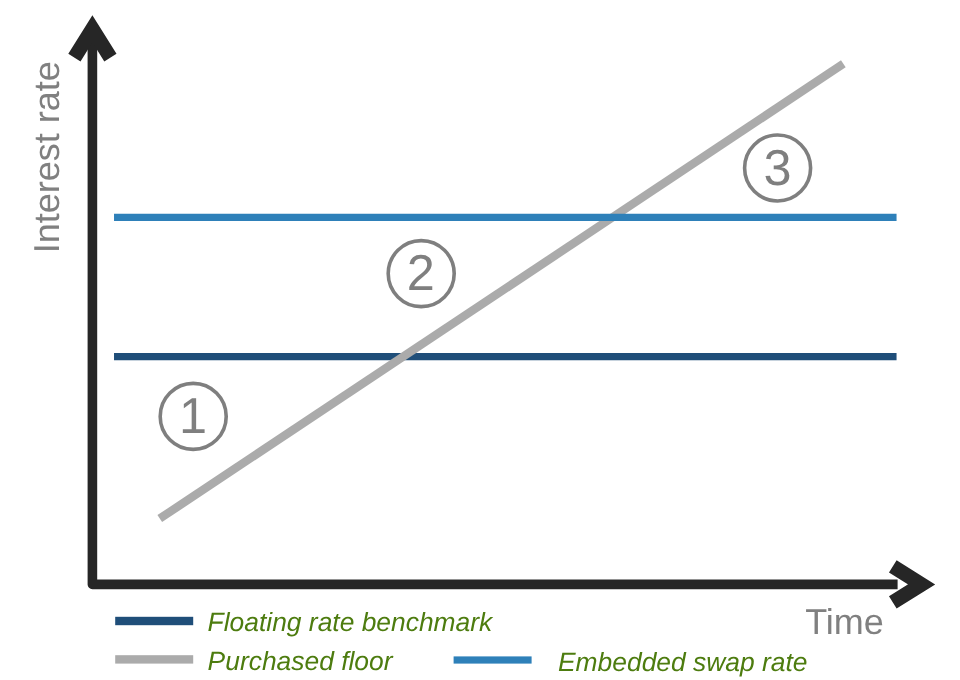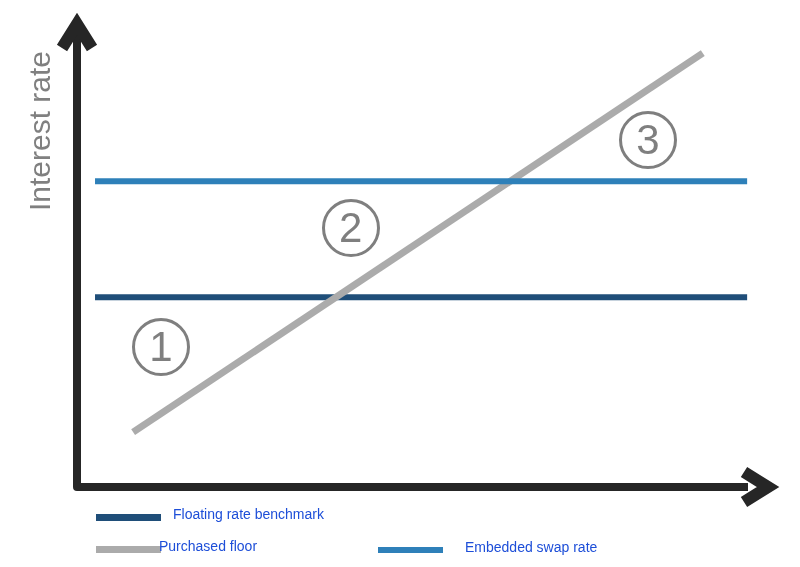--- a/index.html
+++ b/index.html
@@ -12,50 +12,51 @@
   .y-label{left:40px;top:131px;transform:translate(-50%,-50%) rotate(-90deg);font-size:30px;}
   .x-label{left:671px;top:502px;font-size:30px;}
   .circle-badge{
     position:absolute;width:58px;height:58px;box-sizing:border-box;
     border:3px solid #7f7f7f;border-radius:50%;
     display:flex;align-items:center;justify-content:center;
     color:#7f7f7f;font-size:42px;line-height:1;
     transform:translate(-50%,-50%);
   }
   .legend-swatch{position:absolute;width:65px;height:7px;}
-  .legend-label{position:absolute;color:#1d4ed8;font-size:14px;white-space:nowrap;}
+  .legend-label{position:absolute;color:#4d7c0f;font-size:22px;white-space:nowrap;font-style:italic;}
 </style>
 </head>
 <body>
 
 <div class="stage">
 
   <svg class="chart-svg" width="800" height="567" viewBox="0 0 800 567">
 
     <polyline points="77,34 77,487 748,487" fill="none" stroke="#262626" stroke-width="8" stroke-linejoin="round"></polyline>
     <path d="M62,48 L77,24 L92,48" fill="none" stroke="#262626" stroke-width="12"></path>
     <path d="M744,472 L768,487 L744,502" fill="none" stroke="#262626" stroke-width="12"></path>
 
     <g id="series-g">
         <line x1="95.018" y1="297.15200000000004" x2="747.131" y2="297.15200000000004" stroke="#1f4e79" stroke-width="6"></line>
         <line x1="133.133" y1="432.176" x2="702.779" y2="53.087999999999965" stroke="#ababab" stroke-width="7"></line>
         <line x1="95.018" y1="181.152" x2="747.131" y2="181.152" stroke="#2e80b9" stroke-width="6"></line>
       </g>
   </svg>
 
   <div class="axis-label y-label">Interest rate</div>
+  <div class="axis-label x-label">Time</div>
 
   <div class="circle-badge" style="left: 160.853px; top: 346.8px;">1</div>
   <div class="circle-badge" style="left: 350.735px; top: 228.016px;">2</div>
   <div class="circle-badge" style="left: 648.032px; top: 139.856px;">3</div>
 
   <div>
     <span class="legend-swatch" style="left: 96px; top: 514px; background: rgb(31, 78, 121);"></span>
     <span class="legend-label" style="left:173px;top:506px;">Floating rate benchmark</span>
 
     <span class="legend-swatch" style="left: 96px; top: 546px; background: rgb(171, 171, 171);"></span>
-    <span class="legend-label" style="left:159px;top:538px;">Purchased floor</span>
+    <span class="legend-label" style="left:173px;top:538px;">Purchased floor</span>
 
     <span class="legend-swatch" style="left: 378px; top: 547px; height: 6px; background: rgb(46, 128, 185);"></span>
     <span class="legend-label" style="left:465px;top:539px;">Embedded swap rate</span>
   </div>
 
 </div>
 
 </body></html>

